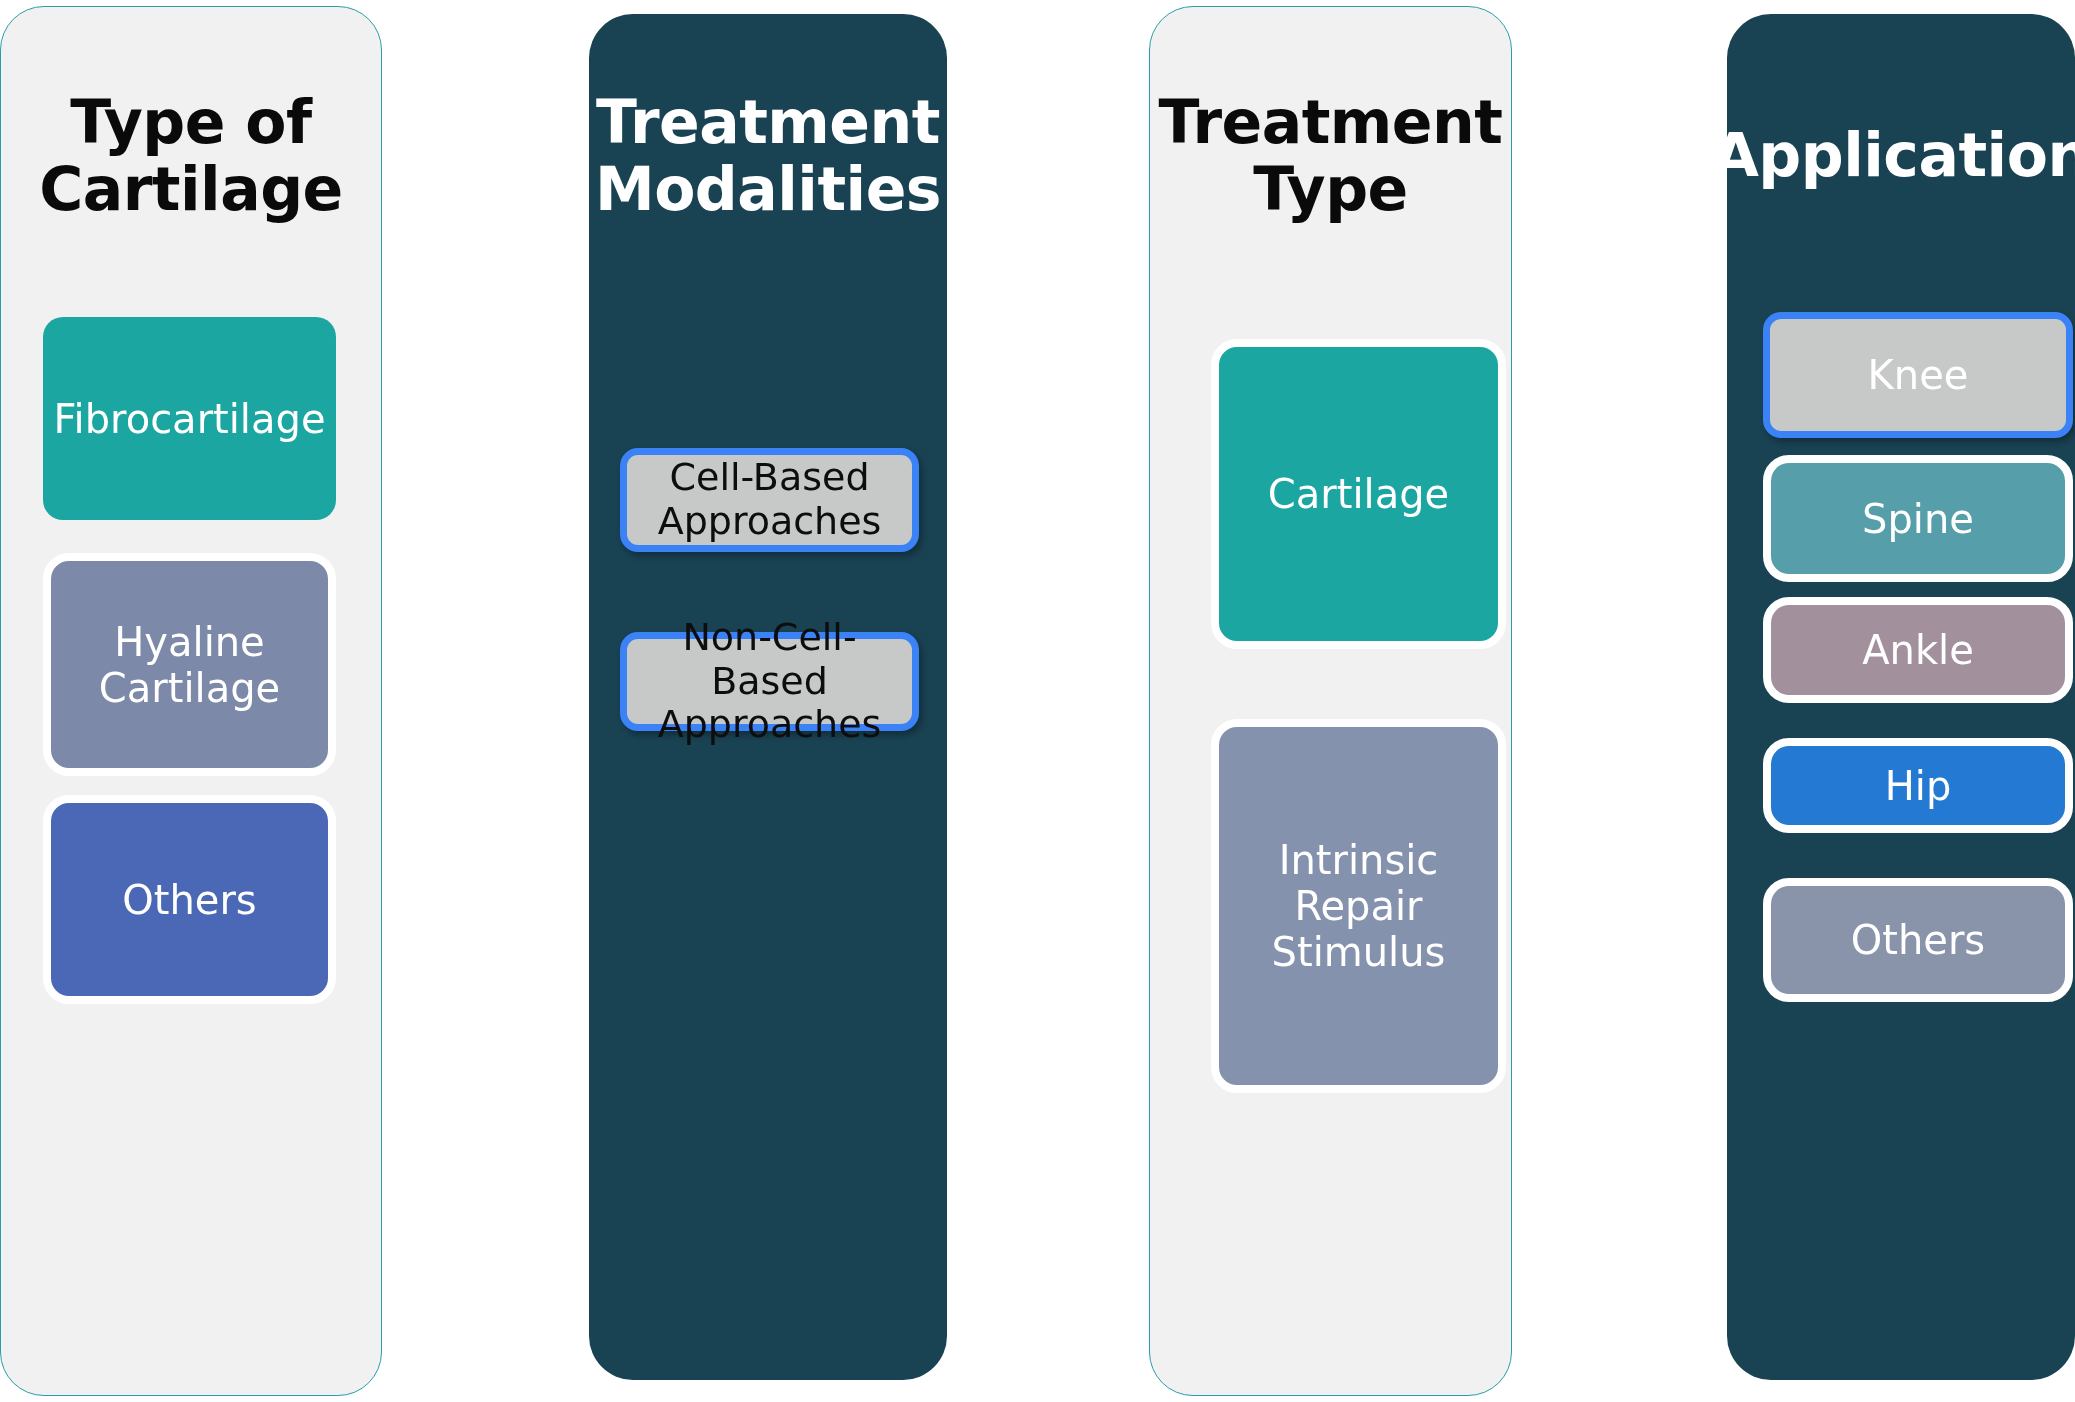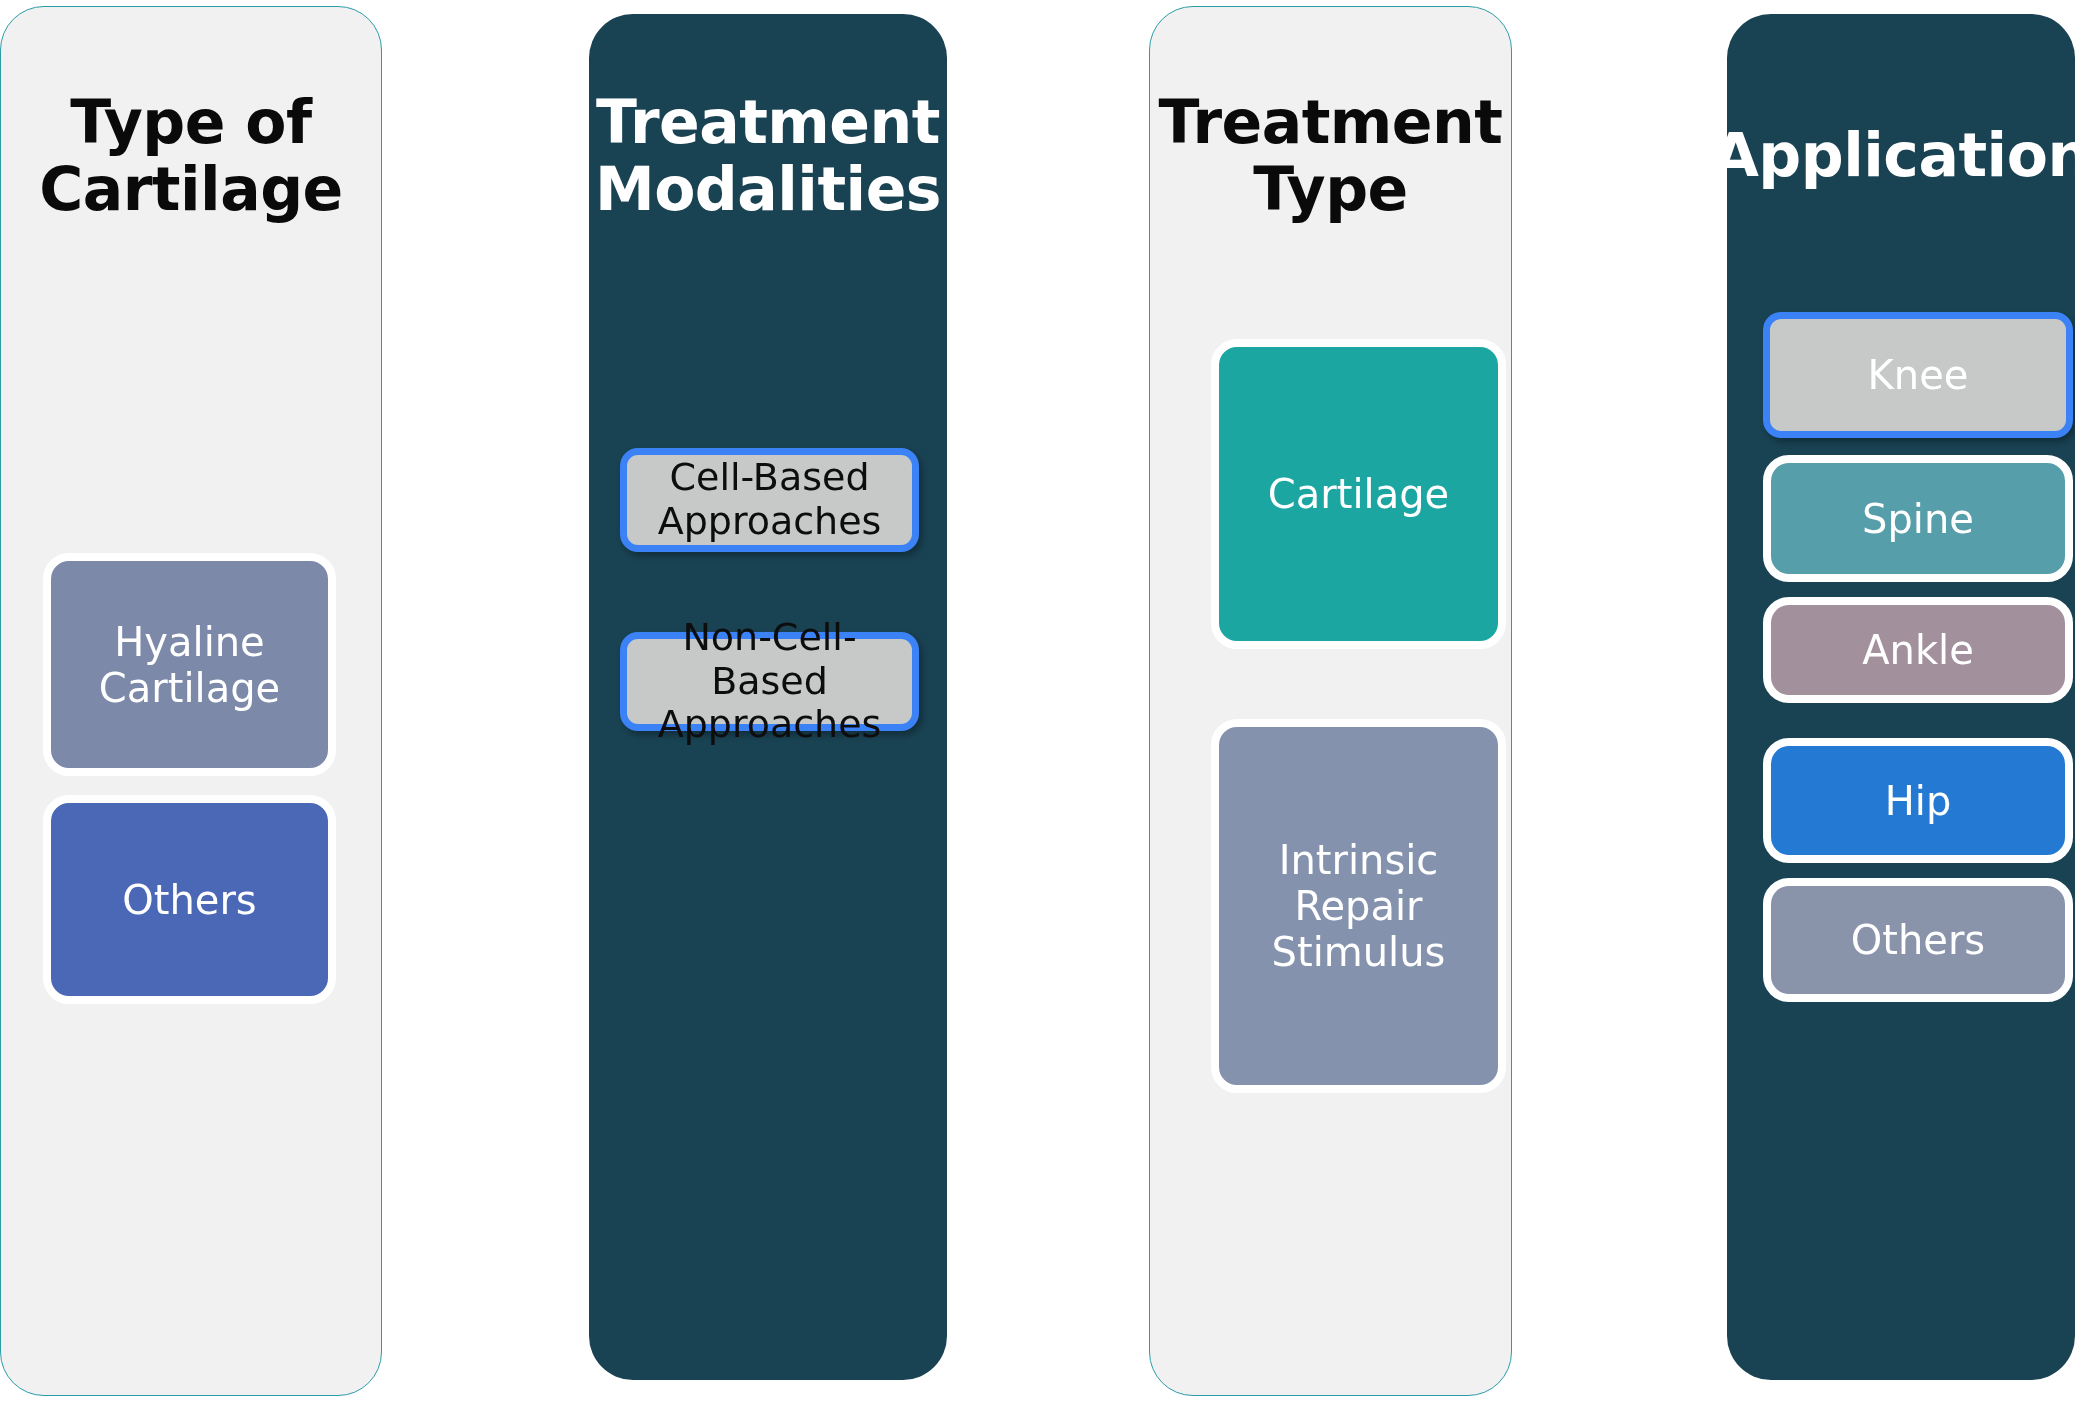--- a/index.html
+++ b/index.html
@@ -152,36 +152,37 @@
   
   .c4-card {
     position: absolute;
     left: 36px;
     width: 310px;
     font-size: 40px;
   }
   .c4-knee  { top: 312px; height: 126px; }
   .c4-spine { top: 455px; height: 127px; background: #569ea9; }
   .c4-ankle { top: 597px; height: 106px; background: #a2909c; }
-  .c4-hip   { top: 738px; height: 125px; background: #2479d2; }
+  .c4-hip   { top: 738px; height: 95px; background: #2479d2; }
   .c4-other { top: 878px; height: 124px; background: #8994ab; }
 
 </style>
 </head>
 <body>
 
 <div class="board">
 
   <div class="column col-1">
     <div class="panel panel-light"></div>
     <div class="panel-inner">
       <div class="col-title title-dark-text">Type of
 Cartilage</div>
     </div>
     <div class="cards">
+      <div class="card c1-card c1-fibro card-noedge">Fibrocartilage</div>
       <div class="card c1-card c1-hyaline card-white-edge">Hyaline
 Cartilage</div>
       <div class="card c1-card c1-others card-white-edge">Others</div>
     </div>
   </div>
 
   <div class="column col-2">
     <div class="panel panel-dark"></div>
     <div class="panel-inner">
       <div class="col-title title-light-text">Treatment

